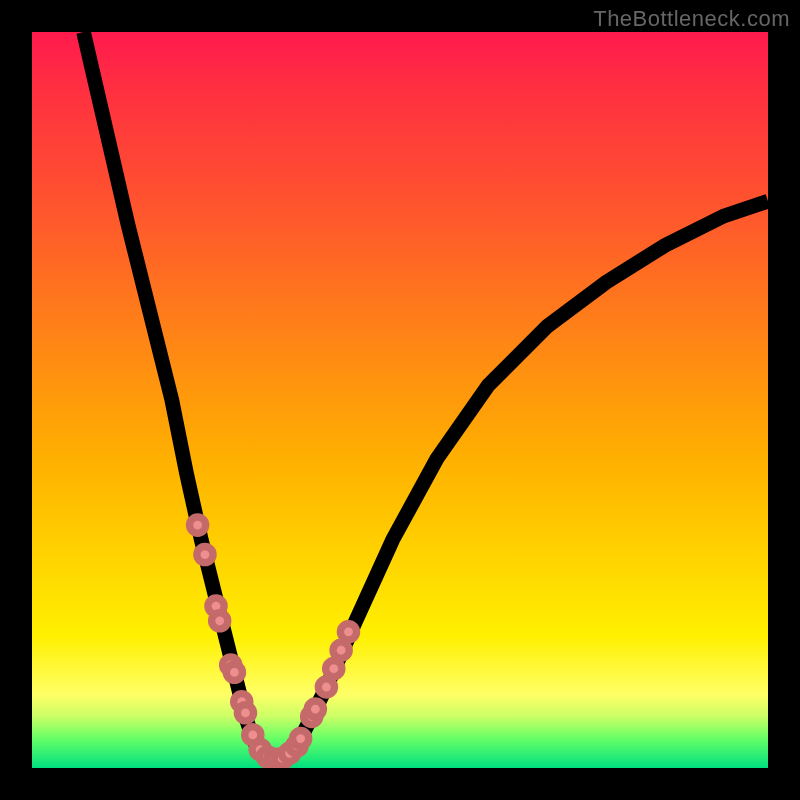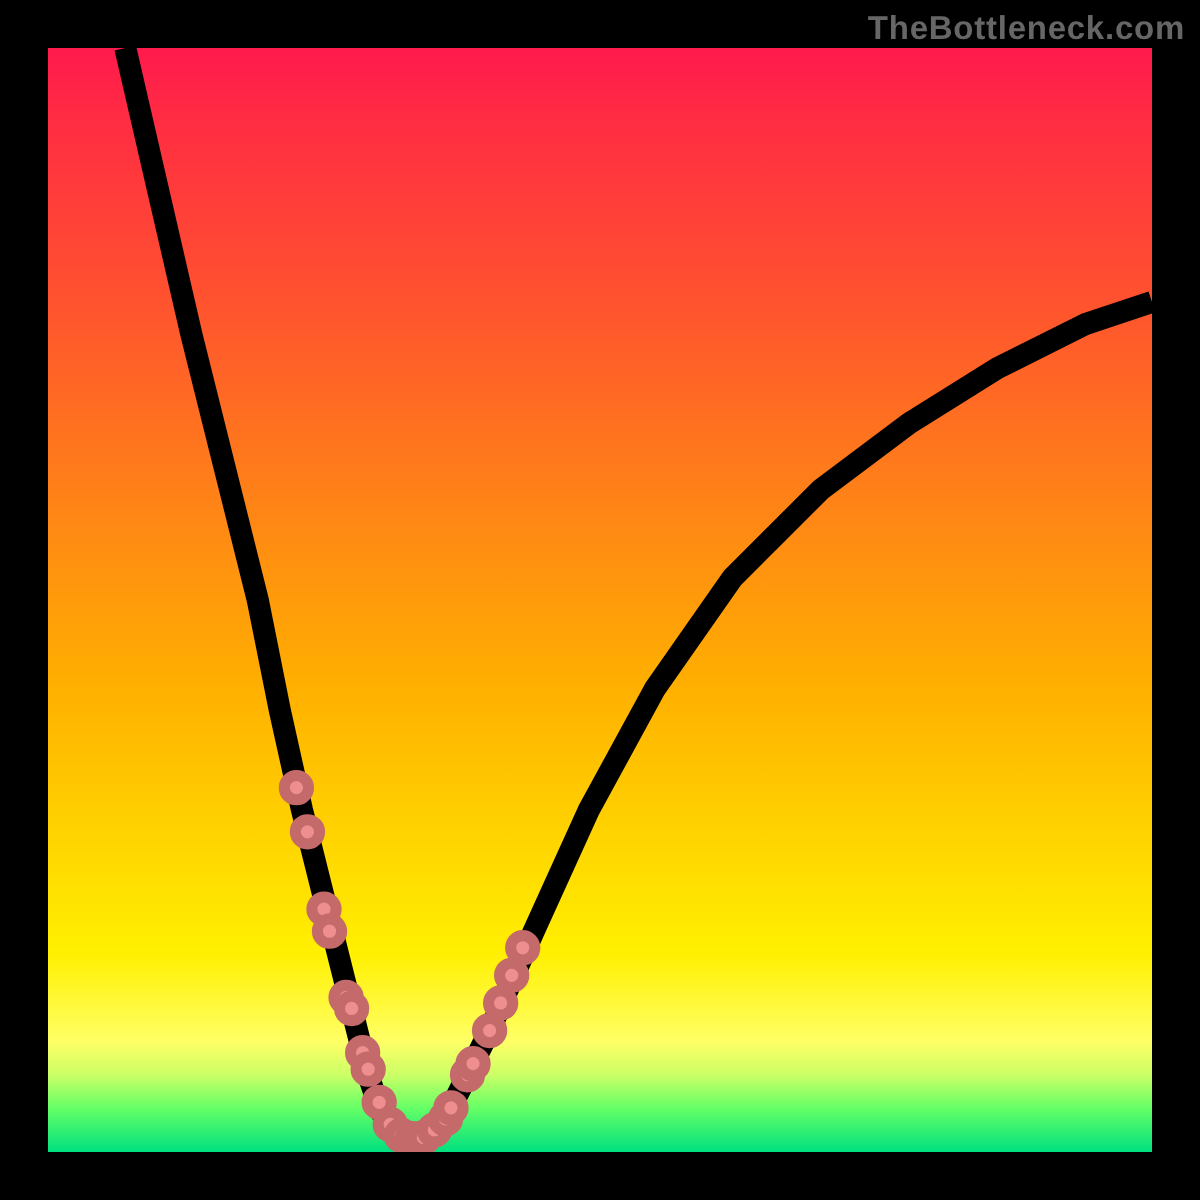--- a/index.html
+++ b/index.html
@@ -27,21 +27,21 @@
       #00e080 100%
     );
   }
 
   .watermark {
     position: absolute;
     top: 6px;
     right: 10px;
     color: #666;
     font-size: 22px;
-    font-weight: 700;
+    font-weight: 400;
     letter-spacing: 0.5px;
     z-index: 10;
   }
 
   svg.curve {
     position: absolute;
     left: 0; top: 0;
     width: 100%; height: 100%;
     pointer-events: none;
   }

